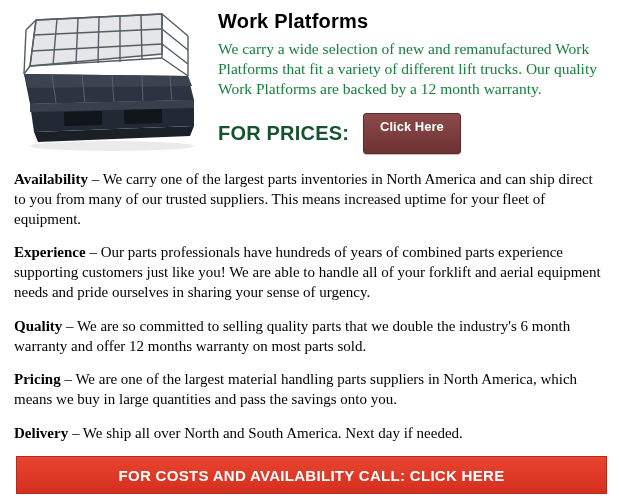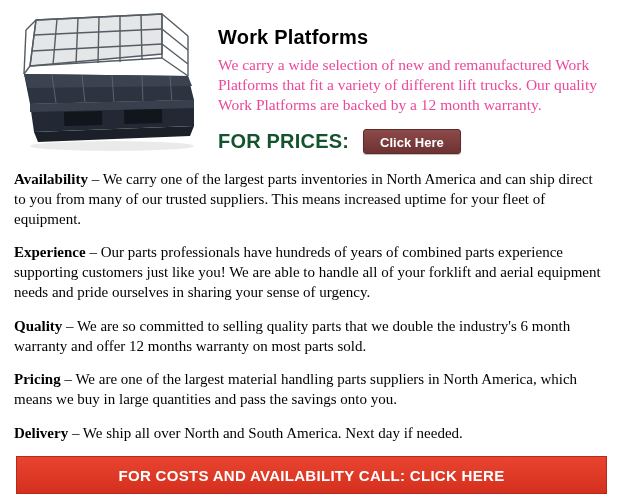--- a/index.html
+++ b/index.html
@@ -47,21 +47,21 @@
     font-size: 20px;
     font-weight: bold;
     color: #000000;
     margin: 0 0 6px 0;
     letter-spacing: 0.2px;
   }
   .intro {
     font-family: "Liberation Serif", serif;
     font-size: 15.5px;
     line-height: 1.30;
-    color: #ec4899;
+    color: #15803d;
     margin: 0;
   }
   .prices-row {
     display: flex;
     align-items: center;
     margin-top: 14px;
   }
   .for-prices {
     font-family: Liberation Sans, sans-serif;
     font-size: 20px;
@@ -72,21 +72,21 @@
     white-space: nowrap;
   }
   .click-here-btn {
     display: inline-block;
     background: #7a3b3b;
     background: linear-gradient(#8d4a4a, #6d3232);
     color: #ffffff;
     font-family: "Liberation Sans", sans-serif;
     font-size: 13px;
     font-weight: bold;
-    padding: 6px 16px 4px 16px;
+    padding: 6px 16px 20px 16px;
     border: 1px solid #5c2a2a;
     border-radius: 3px;
     cursor: pointer;
     line-height: 1;
     box-shadow: 0 1px 1px rgba(0,0,0,0.25);
   }
 
   
   .body-section {
     margin-top: 16px;

